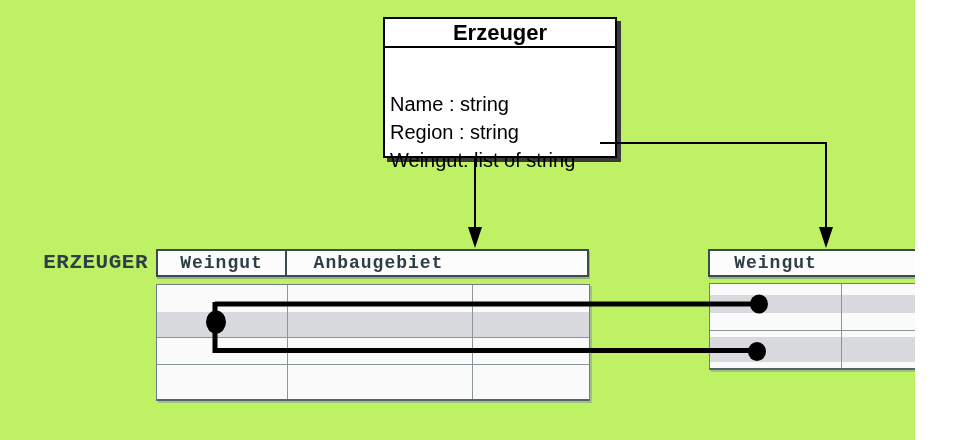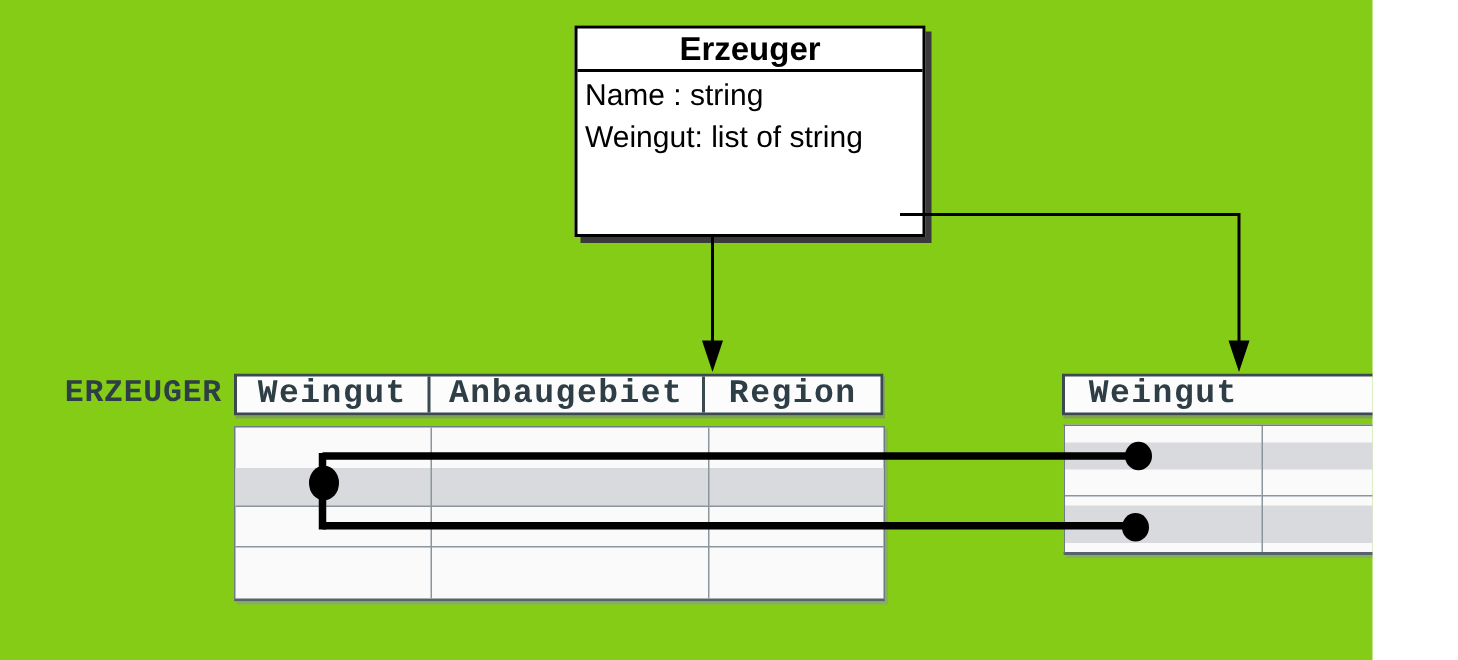--- a/index.html
+++ b/index.html
@@ -1,34 +1,34 @@
 <!DOCTYPE html>
 <html><head>
 <meta charset="utf-8">
 <style>
   html,body{margin:0;padding:0;}
   .canvas{
     position:relative;
     width:915px;height:440px;
-    background:#84cc16;
+    background:#bef264;
     overflow:hidden;
     font-family:"Liberation Sans",sans-serif;
   }
   
   .class-box{
     position:absolute;left:383px;top:17px;width:234px;height:141px;
     box-sizing:border-box;background:#ffffff;border:2px solid #000;
     box-shadow:4px 4px 0 #3a3a3a;
     z-index:2;
   }
   .class-title{
     height:27px;line-height:27px;border-bottom:2px solid #000;
     font-size:22px;font-weight:bold;text-align:center;color:#000;
   }
-  .class-attrs{padding:2px 0 0 5px;}
+  .class-attrs{padding:2px 0 0 5px;margin-top:40px;}
   .attr{height:28px;line-height:28px;font-size:20px;color:#000;white-space:nowrap;}
   
   .tbl-label{
     position:absolute;top:249px;height:28px;line-height:28px;
     font-family:"Liberation Mono",monospace;font-weight:bold;
     font-size:21px;letter-spacing:.5px;color:#2e3e46;text-align:right;
   }
   #lbl-erzeuger{left:30px;width:118px;}
   #lbl-winzer{left:590px;width:116px;}
   
@@ -36,21 +36,21 @@
     position:absolute;top:249px;height:28px;box-sizing:border-box;
     display:flex;background:#fcfcfc;border:2px solid #3b4950;
     box-shadow:1px 2px 0 rgba(120,130,135,.55);
     z-index:1;
   }
   #hdr-erzeuger{left:156px;width:433px;}
   #hdr-winzer{left:708px;width:222px;}
   .hcell{
     box-sizing:border-box;height:100%;line-height:24px;text-align:center;
     font-family:"Liberation Mono",monospace;font-weight:bold;
-    font-size:22px;letter-spacing:1px;color:#2e3e46;
+    font-size:18px;letter-spacing:1px;color:#2e3e46;
     border-right:2px solid #3b4950;overflow:hidden;
   }
   .hcell:last-child{border-right:none;flex:1;}
   
   .tbl-body{
     position:absolute;box-sizing:border-box;background:#fafafa;
     border:1px solid #6e7d83;border-bottom:2px solid #55646a;
     box-shadow:2px 2px 0 rgba(140,152,157,.55);
     z-index:1;
   }
@@ -67,30 +67,30 @@
 </style>
 </head>
 <body>
 
 <div class="canvas">
 
   <div class="class-box">
     <div class="class-title">Erzeuger</div>
     <div class="class-attrs">
       <div class="attr">Name : string</div>
+      <div class="attr">Region : string</div>
       <div class="attr">Weingut: list of string</div>
     </div>
   </div>
 
   <div class="tbl-label" id="lbl-erzeuger">ERZEUGER</div>
 
   <div class="tbl-header" id="hdr-erzeuger">
     <div class="hcell" style="flex:0 0 129px;">Weingut</div>
     <div class="hcell" style="flex:0 0 183px;">Anbaugebiet</div>
-    <div class="hcell">Region</div>
   </div>
 
   <div class="tbl-header" id="hdr-winzer">
     <div class="hcell" style="flex:0 0 131px;">Weingut</div>
   </div>
 
   <div class="tbl-body" id="body-erzeuger">
     <div class="stripe" style="top:27px;height:26px;"></div>
     <div class="hline" style="top:52px;"></div>
     <div class="hline" style="top:79px;"></div>

